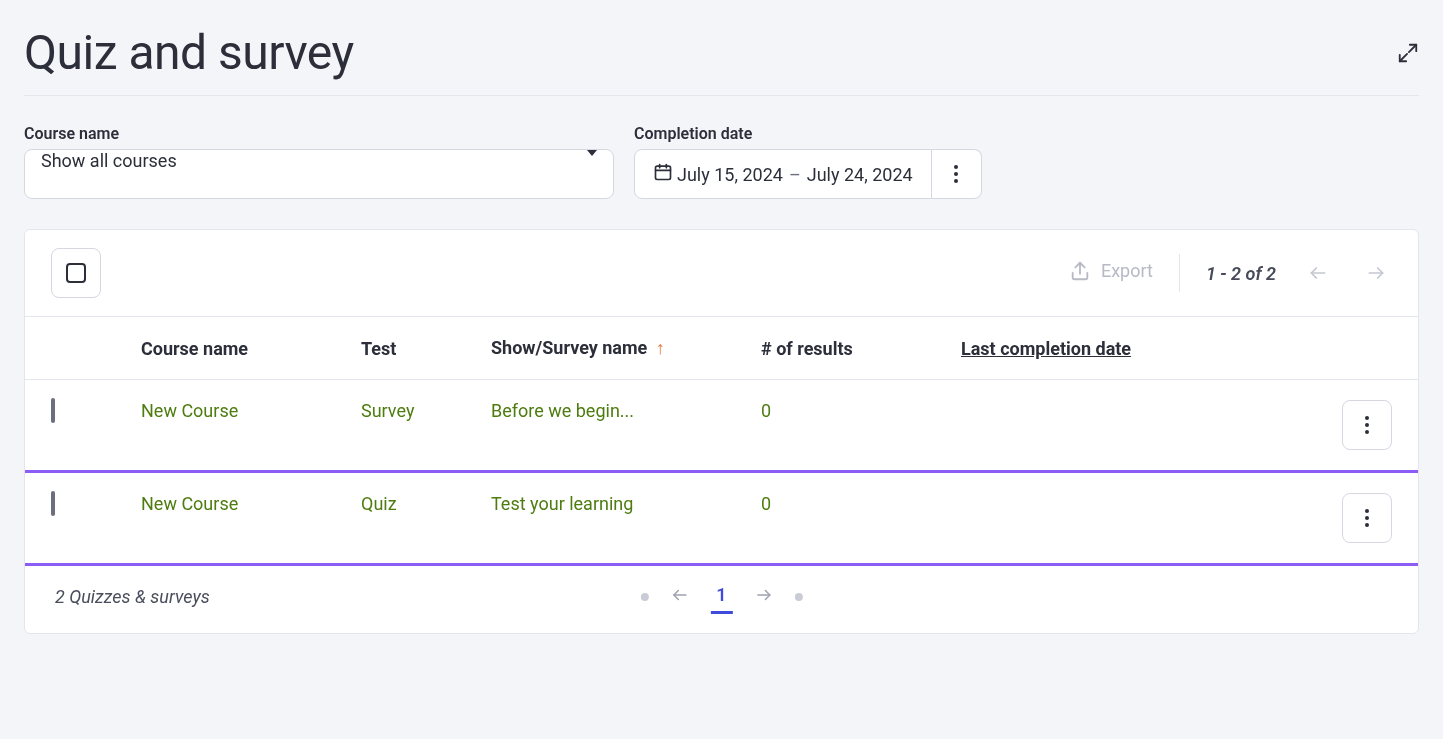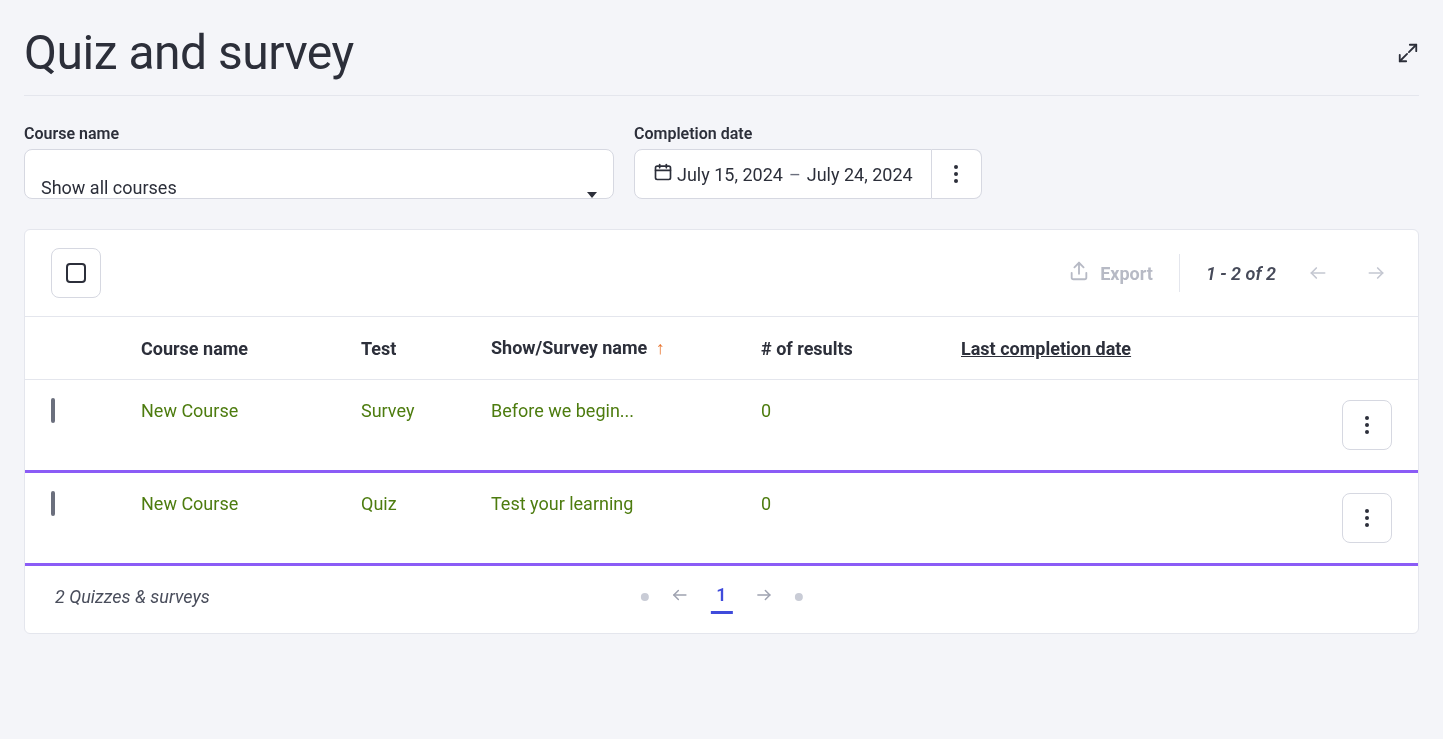--- a/index.html
+++ b/index.html
@@ -39,21 +39,21 @@
     font-weight: 600;
     color: #2c2f3a;
   }
   .select-box {
     width: 590px;
     height: 50px;
     background: #fff;
     border: 1px solid #d6d8e1;
     border-radius: 8px;
     display: flex;
-    align-items: flex-end;
+    align-items: flex-start;
     justify-content: space-between;
     padding: 0 16px;
     font-size: 18px;
     color: #2c2f3a;
     cursor: pointer;
   }
   .caret-down {
     width: 0; height: 0;
     border-left: 5px solid transparent;
     border-right: 5px solid transparent;
@@ -105,22 +105,22 @@
     cursor:pointer;
   }
   .chk-outer {
     width: 50px; height: 50px;
     border:1px solid #d6d8e1;
     border-radius:8px;
     display:flex; align-items:center; justify-content:center;
   }
   .card-top-right { display:flex; align-items:center; gap:26px; }
   .export-btn {
-    display:flex; align-items:center; gap:10px;
-    color:#b7bac5; font-weight:700; font-size:18px;
+    display:flex; align-items:flex-start; gap:10px;
+    color:#b7bac5; font-weight:400; font-size:18px;
     cursor:pointer;
   }
   .vline { width:1px; height:38px; background:#e4e6ed; }
   .range-txt {
     font-style: italic; font-weight:600; font-size:18px; color:#464a59;
   }
   .nav-arrow { color:#c4c7d1; cursor:pointer; padding:4px; }
   .nav-arrow svg { display:block; }
   .thead {
     display:flex; align-items:center;

